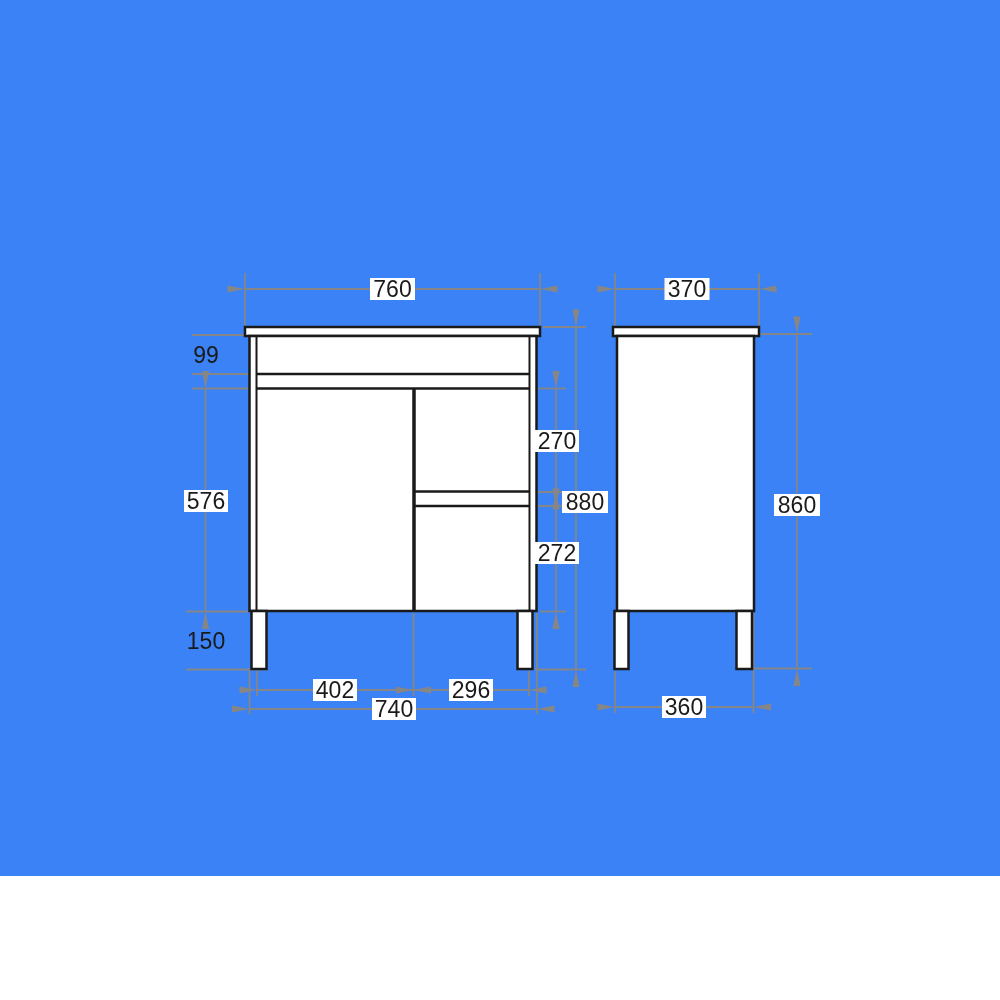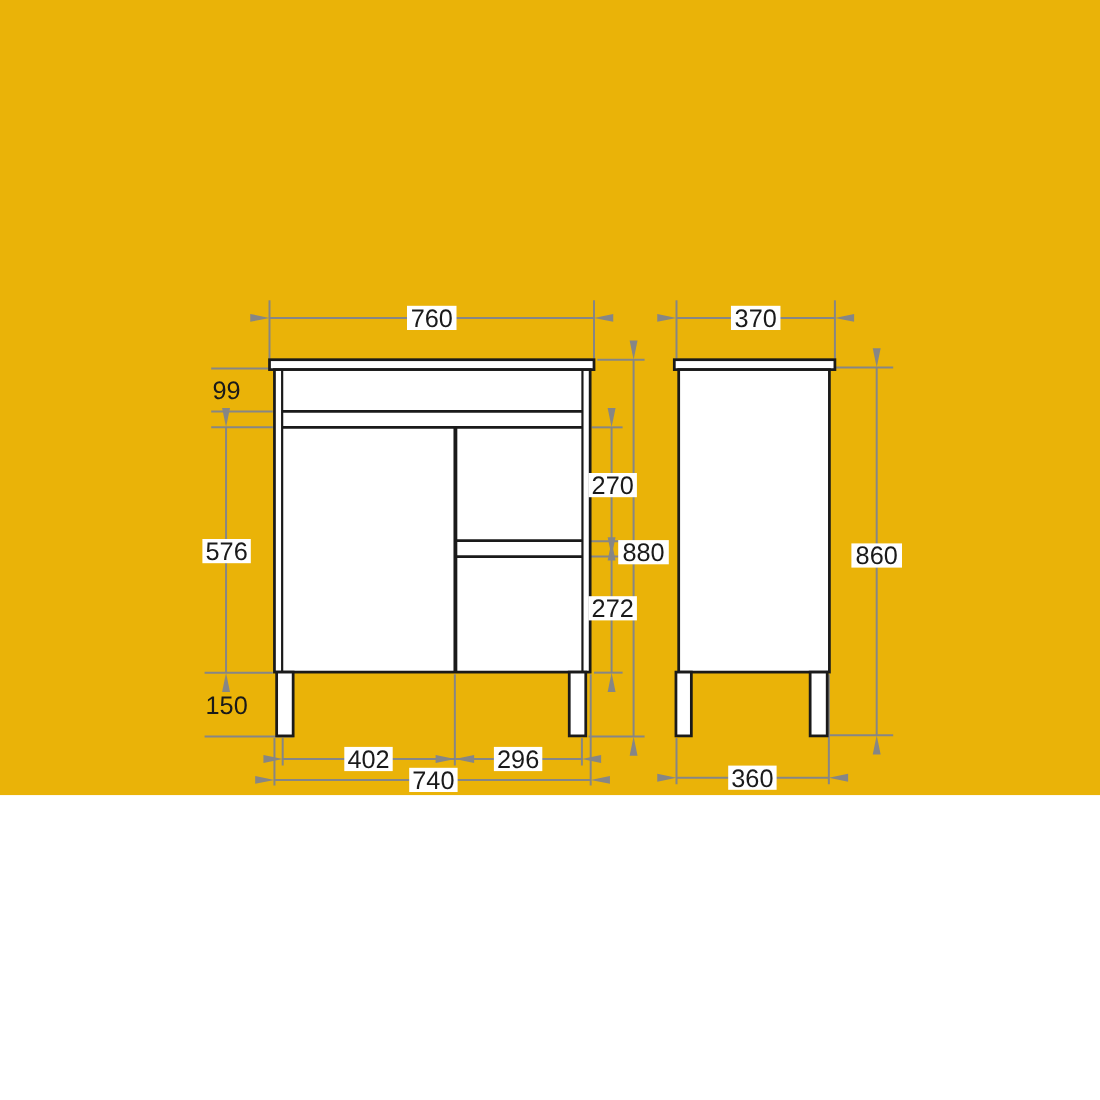--- a/index.html
+++ b/index.html
@@ -1,16 +1,16 @@
 <!DOCTYPE html>
 <html><head>
 <meta charset="utf-8">
 <style>
   html,body{margin:0;padding:0;background:#ffffff;}
-  .stage{position:relative;width:1000px;height:723px;background:#eab308;overflow:hidden;}
+  .stage{position:relative;width:1000px;height:876px;background:#3b82f6;overflow:hidden;}
   svg{display:block;}
   .outline rect{fill:#ffffff;stroke:#1a1a1a;}
   .outline line{stroke:#1a1a1a;fill:none;}
   .dimline line{stroke:#868686;stroke-width:1.8;fill:none;}
   .labels rect{fill:#ffffff;stroke:none;}
   .labels text{
     font-family:"Liberation Sans","DejaVu Sans",sans-serif;
     font-size:23px;
     fill:#1a1a1a;
     text-anchor:middle;

